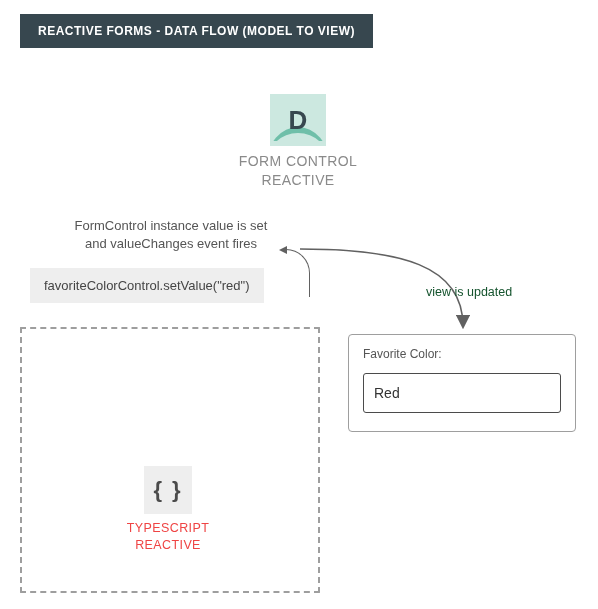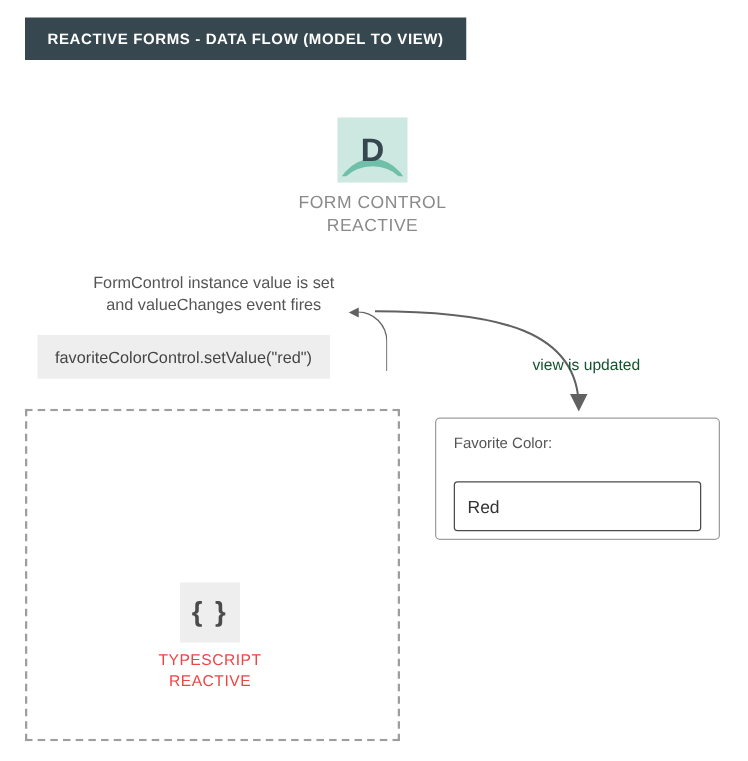--- a/index.html
+++ b/index.html
@@ -84,21 +84,21 @@
     position: absolute; left: 426px; top: 285px;
     font-size: 12.5px; color: #14532d;
   }
 
   .view-panel {
     position: absolute; left: 348px; top: 334px;
     width: 228px; height: 98px;
     border: 1px solid #9e9e9e; border-radius: 4px;
     padding: 12px 14px;
   }
-  .view-panel .lbl { font-size: 12px; color: #555; margin-bottom: 24px; }
+  .view-panel .lbl { font-size: 12px; color: #555; margin-bottom: 12px; }
   .view-panel .input {
     width: 100%; height: 40px; border: 1.5px solid #4b4b4b; border-radius: 3px;
     padding: 0 10px; display: flex; align-items: center; font-size: 14px; color: #333;
   }
 
   .arrow-svg { position: absolute; left: 0; top: 0; pointer-events: none; }
 </style>
 </head>
 <body>
 <div class="canvas">

